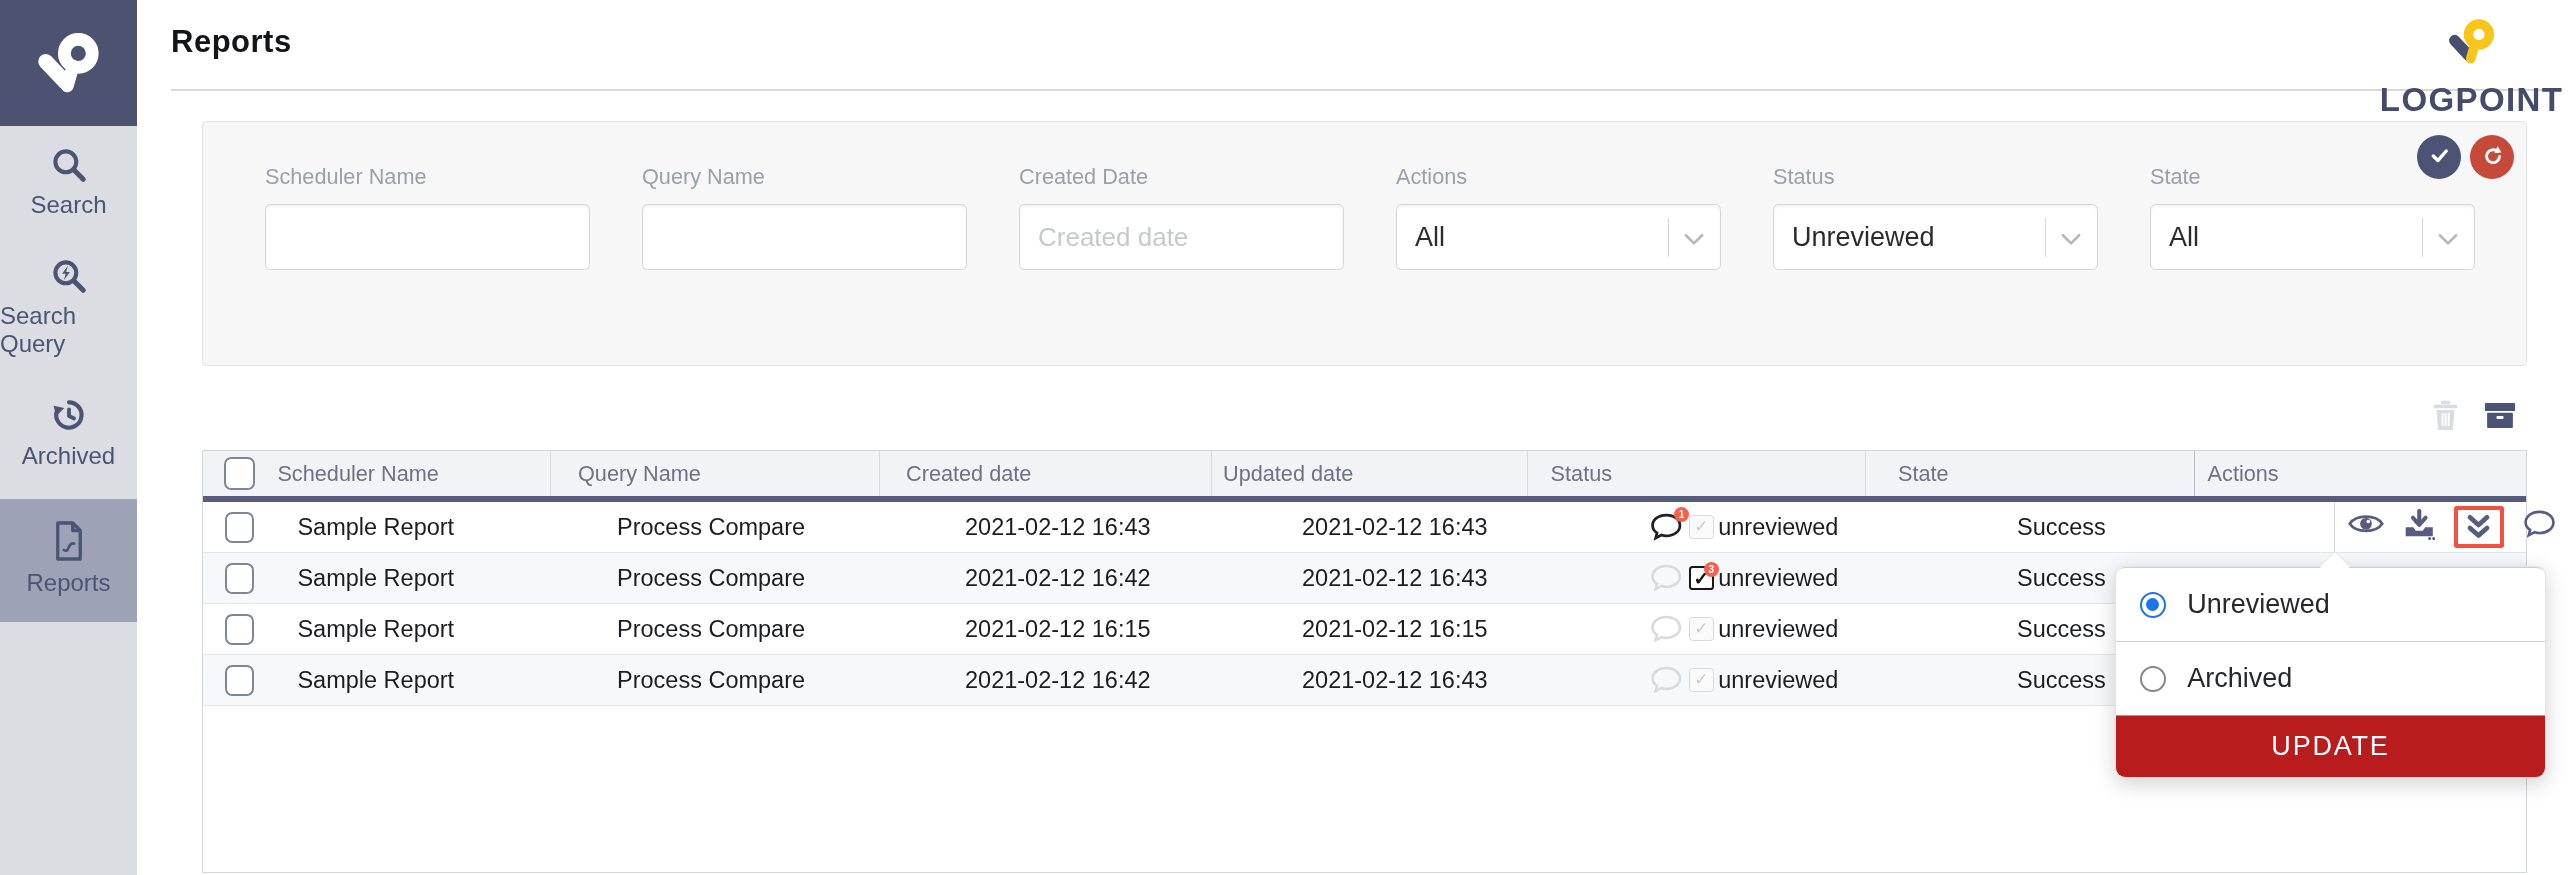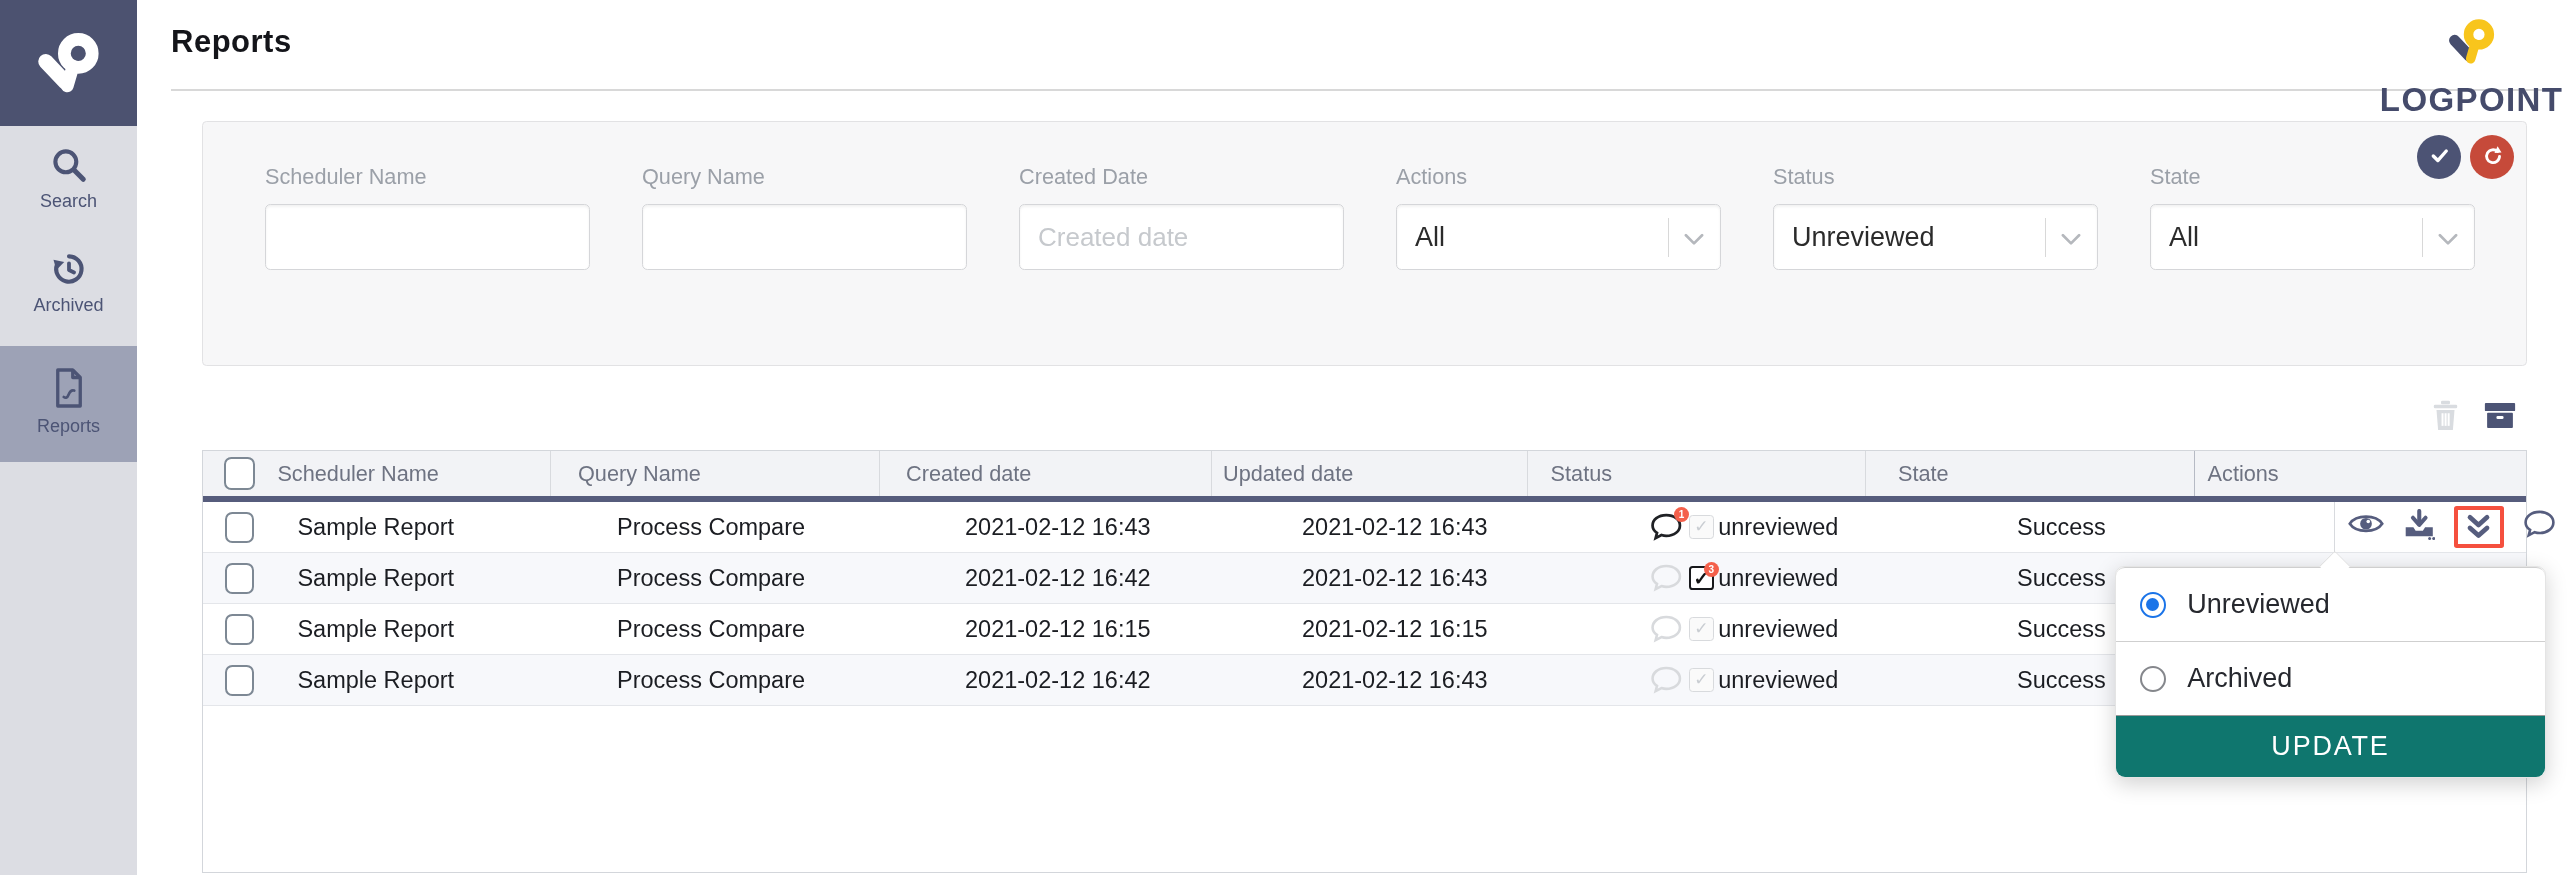--- a/index.html
+++ b/index.html
@@ -7,21 +7,21 @@
     font-family:"Liberation Sans", sans-serif; background:#fff; }
 
   
   .sidebar { position:absolute; left:0; top:0; width:137px; height:876px;
     background:#dcdde3; }
   .logo-block { height:126px; background:#4c5270; display:flex;
     align-items:center; justify-content:center; }
   .sb-nav { display:flex; flex-direction:column; }
   .sb-item { display:flex; flex-direction:column; align-items:center; gap:7.2px;
     color:#4c5475; margin-top:20px; margin-bottom:18px; cursor:pointer; }
-  .sb-item .sb-label { font-size:18px; }
+  .sb-item .sb-label { font-size:24px; }
   .sb-item svg { display:block; }
   .sb-item.active { background:#9da2b6; margin:11.7px 0 0 0;
     padding:21px 0 25px 0; }
 
   
   .main { position:absolute; left:137px; top:0; width:2439px; height:876px; }
   .page-title { position:absolute; left:34px; top:23.5px; font-size:31px;
     font-weight:600; color:#14151a; letter-spacing:0.5px; }
   .title-divider { position:absolute; left:34px; top:89px; width:2390px;
     height:1.8px; background:#d8d8d8; }
@@ -121,21 +121,21 @@
     padding-left:23.5px; gap:21.7px; font-size:27px; color:#26282e;
     cursor:pointer; background:#fff; border-radius:9px 9px 0 0; }
   .dd-option + .dd-option { border-radius:0; }
   .dd-option.bordered { border-top:1.8px solid #cfcfcf; }
   .radio { width:26px; height:26px; border-radius:50%;
     border:2.3px solid #85878c; background:#fff; }
   .radio.selected { border:2.7px solid #1b74e8; display:flex;
     align-items:center; justify-content:center; }
   .radio.selected::after { content:""; width:13.5px; height:13.5px;
     border-radius:50%; background:#1b74e8; }
-  .dd-update { height:62px; background:#0f766e; color:#fff; font-size:27px;
+  .dd-update { height:62px; background:#b91c1c; color:#fff; font-size:27px;
     letter-spacing:1.8px; display:flex; align-items:center;
     justify-content:center; border-radius:0 0 9px 9px; cursor:pointer;
     border-top:1.8px solid #9a9a9a; }
 </style>
 </head>
 <body>
 
 <aside class="sidebar">
   <div class="logo-block">
     <span>
@@ -148,20 +148,30 @@
   </div>
   <nav class="sb-nav">
     <div class="sb-item">
       <span>
         <svg width="38" height="38" viewBox="0 0 24 24">
             <circle cx="10" cy="10" r="6.6" fill="none" stroke="#4c5475" stroke-width="2.6"></circle>
             <line x1="15.2" y1="15.2" x2="21" y2="21" stroke="#4c5475" stroke-width="3.2" stroke-linecap="round"></line>
           </svg>
       </span>
       <span class="sb-label">Search</span>
+    </div>
+    <div class="sb-item">
+      <span>
+        <svg width="40" height="38" viewBox="0 0 24 24">
+            <circle cx="10" cy="10" r="6.6" fill="none" stroke="#4c5475" stroke-width="2.6"></circle>
+            <line x1="15.2" y1="15.2" x2="21" y2="21" stroke="#4c5475" stroke-width="3.2" stroke-linecap="round"></line>
+            <path d="M11.3 5.6 L7.6 10.6 h2.3 L8.8 14.6 l3.8 -5.2 h-2.4 z" fill="#4c5475"></path>
+          </svg>
+      </span>
+      <span class="sb-label">Search Query</span>
     </div>
     <div class="sb-item">
       <span>
         <svg width="38" height="38" viewBox="0 0 24 24">
             <path d="M12 4 a8 8 0 1 1 -7.5 5" fill="none" stroke="#4c5475" stroke-width="2.6" stroke-linecap="round"></path>
             <path d="M2.2 6.2 L9 7.6 L4 12.6 z" fill="#4c5475"></path>
             <path d="M12 8.4 V12.6 L15.2 14.2" fill="none" stroke="#4c5475" stroke-width="2.4" stroke-linecap="round" stroke-linejoin="round"></path>
           </svg>
       </span>
       <span class="sb-label">Archived</span>

